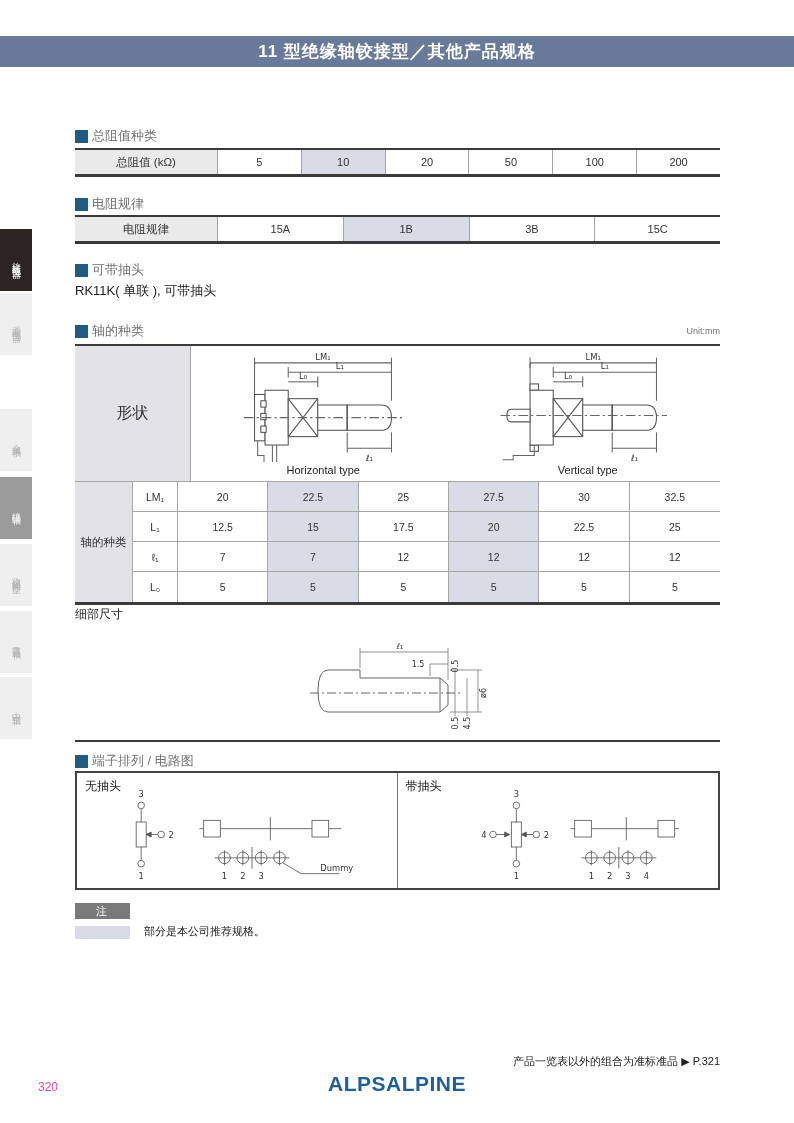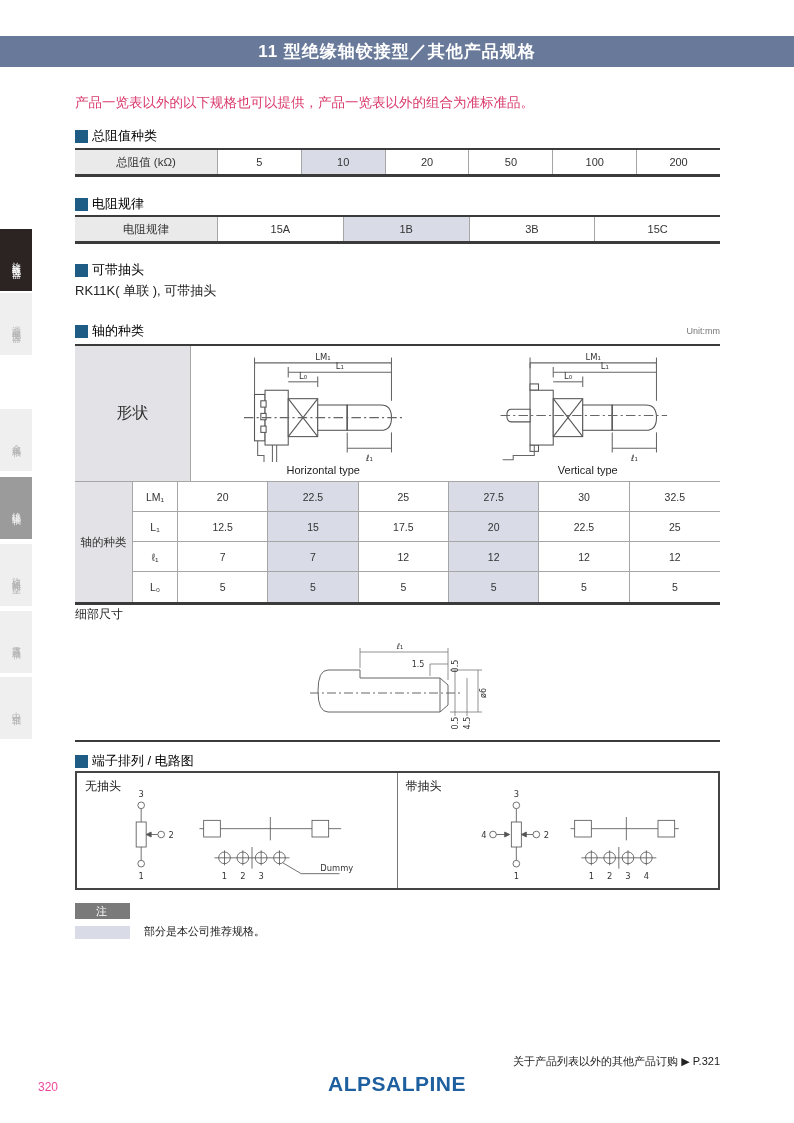--- a/index.html
+++ b/index.html
@@ -14,21 +14,21 @@
   .tab { position:absolute; left:0; width:32px; height:62px; display:flex; align-items:center; justify-content:center; }
   .tab span { writing-mode:vertical-rl; text-orientation:upright; font-size:9px; letter-spacing:2px; }
   .tab.dark { background:#2b2423; } .tab.dark span { color:#fdfdfd; }
   .tab.lite { background:#efefef; } .tab.lite span { color:#b4b4b4; }
   .tab.mid  { background:#9b9b9b; } .tab.mid span  { color:#f0f0f0; }
 
   
   .intro { position:absolute; top:94px; left:75px; font-family:"Liberation Serif","DejaVu Serif",serif; font-size:13.5px; color:#d9376b; }
 
   
-  .sec { position:absolute; left:75px; display:flex; align-items:center; gap:4px; font-size:13px; color:#000000; }
+  .sec { position:absolute; left:75px; display:flex; align-items:center; gap:4px; font-size:13px; color:#737373; }
   .sec .sq { width:13px; height:13px; background:#1f5c85; flex:0 0 auto; }
   .unit { position:absolute; top:326px; right:74px; font-size:9px; color:#777; }
 
   
   .spec { position:absolute; left:75px; width:645px; border-top:2px solid #3b3b3b; border-bottom:3px solid #3b3b3b; display:flex; height:29px; }
   .spec .hcell { width:143px; background:#eaeaea; border-right:1px solid #a6a6a6; display:flex; align-items:center; justify-content:center; font-size:11.5px; color:#333; }
   .spec .cell { flex:1; border-right:1px solid #a6a6a6; display:flex; align-items:center; justify-content:center; font-size:11px; color:#333; background:#fff; }
   .spec .cell.last { border-right:none; }
   .hl { background:#d9dbe7 !important; }
 
@@ -97,21 +97,20 @@
   <div class="tab lite" style="top:544px">
       <span>旋钮操作型</span>
     </div>
   <div class="tab lite" style="top:611px">
       <span>贯通轴</span>
     </div>
   <div class="tab lite" style="top:677px">
       <span>中空轴</span>
     </div>
 
-  <div class="intro">产品一览表以外的以下规格也可以提供，产品一览表以外的组合为准标准品。</div>
 
   <div class="sec" style="top:127px">
     <span class="sq"></span>
     <span>总阻值种类</span>
   </div>
   <div class="spec" style="top:148px">
     <div class="hcell">总阻值 (kΩ)</div>
     <div class="cell">5</div>
     <div class="cell hl">10</div>
     <div class="cell">20</div>
@@ -399,17 +398,17 @@
       </svg>
     </div>
   </div>
 
   <div class="note-badge">注</div>
   <div class="note-row">
     <span class="note-swatch"></span>
     <span class="note-text">部分是本公司推荐规格。</span>
   </div>
 
-  <div class="footer-link">关于产品列表以外的其他产品订购 ▶ P.321</div>
+  <div class="footer-link">产品一览表以外的组合为准标准品 ▶ P.321</div>
   <div class="logo">ALPSALPINE</div>
   <div class="pagenum">320</div>
 
 </div>
 
 </body></html>

